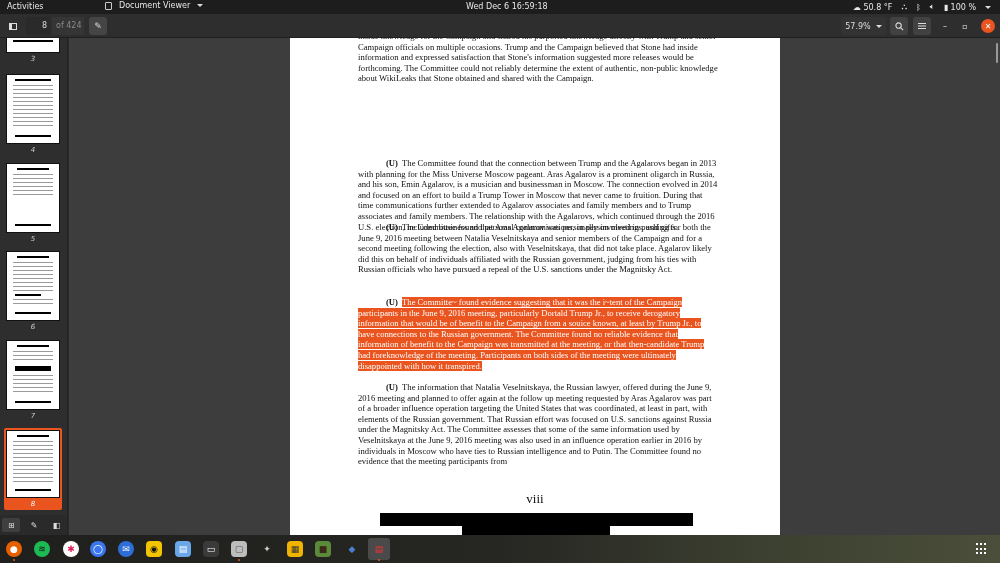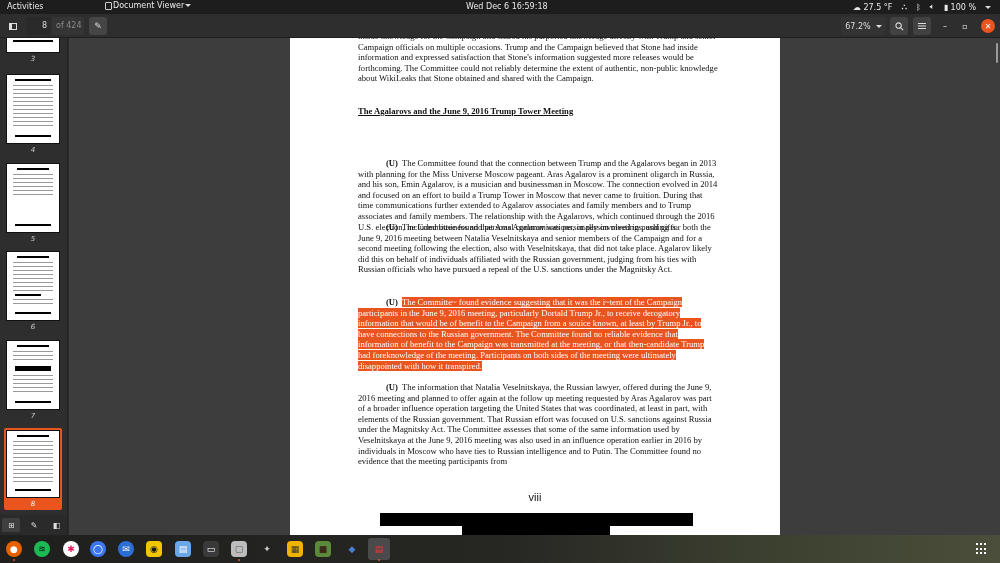--- a/index.html
+++ b/index.html
@@ -2,21 +2,21 @@
 <html><head>
 <meta charset="utf-8">
 <style>
   * { box-sizing: border-box; margin: 0; padding: 0; }
   html, body { width: 1000px; height: 563px; overflow: hidden; background: #2b2b2b; font-family: "DejaVu Sans", sans-serif; }
   #root { position: relative; width: 1000px; height: 563px; }
 
   
   .topbar { position: absolute; top: 0; left: 0; width: 1000px; height: 14px; background: #1d1d1d; color: #e8e8e8; font-size: 8px; display: flex; align-items: center; }
   .topbar .activities { position: absolute; left: 7px; top: 2px; }
-  .topbar .app-menu { position: absolute; left: 57px; top: 1px; display: flex; align-items: center; gap: 1px; padding-left: 48px; }
+  .topbar .app-menu { position: absolute; left: 57px; top: 1px; display: flex; align-items: center; gap: 7px; padding-left: 48px; }
   .topbar .app-icon { width: 7px; height: 8px; border: 1px solid #ccc; border-radius: 1px; }
   .topbar .clock { position: absolute; left: 466px; top: 2px; }
   .topbar .status { position: absolute; right: 9px; top: 2px; display: flex; gap: 9px; align-items: center; }
   .caret-down { display: inline-block; width: 0; height: 0; border-left: 3px solid transparent; border-right: 3px solid transparent; border-top: 3px solid #ddd; }
 
   
   .headerbar { position: absolute; top: 14px; left: 0; width: 1000px; height: 24px; background: #2e2e2e; border-bottom: 1px solid #1f1f1f; color: #e6e6e6; font-size: 8px; }
   .hb-btn { position: absolute; top: 3px; height: 18px; border-radius: 3px; display: flex; align-items: center; justify-content: center; }
   .sidebar-toggle { left: 4px; width: 18px; }
   .sidebar-toggle .glyph { width: 8px; height: 7px; border: 1px solid #ddd; border-left-width: 3px; }
@@ -43,21 +43,21 @@
   .stab.active { background: #3f3f3f; }
 
   
   .viewer { position: absolute; left: 69px; top: 38px; width: 931px; height: 497px; background: #3d3d3d; overflow: hidden; }
   .page { position: absolute; left: 221px; top: -4px; width: 490px; height: 510px; background: #fff; }
   .doc { position: absolute; left: 68px; width: 360px; font-family: "Liberation Serif", serif; font-size: 8.6px; line-height: 10.6px; color: #111; }
   .doc p { text-align: left; }
   .doc .indent { padding-left: 28px; }
   .doc .heading { font-weight: bold; text-decoration: underline; }
   .hl { background: #e9541f; color: #fff; }
-  .page-label { position: absolute; top: 457px; left: 0; width: 490px; text-align: center; font-family: Liberation Sans, sans-serif; font-size: 11px; color: #111; }
+  .page-label { position: absolute; top: 457px; left: 0; width: 490px; text-align: center; font-family: Liberation Serif, serif; font-size: 13px; color: #111; }
   .redact1 { position: absolute; top: 479px; left: 90px; width: 313px; height: 13px; background: #000; }
   .redact2 { position: absolute; top: 492px; left: 172px; width: 148px; height: 14px; background: #000; }
   .vscroll { position: absolute; right: 2px; top: 5px; width: 2px; height: 20px; background: #999; border-radius: 1px; }
 
   
   .dock { position: absolute; left: 0; top: 535px; width: 1000px; height: 28px; background: linear-gradient(90deg, #1f1f1d 0%, #262623 50%, #3b3f2f 75%, #4a4e3a 100%); display: flex; align-items: center; }
   .dock-icon { position: absolute; top: 6px; width: 16px; height: 16px; border-radius: 4px; display: flex; align-items: center; justify-content: center; font-size: 9px; color: #fff; }
   .dock-dot { position: absolute; top: 24px; width: 2px; height: 2px; border-radius: 50%; background: #e9541f; }
   .apps-grid { position: absolute; right: 12px; top: 8px; width: 12px; height: 12px; display: grid; grid-template-columns: repeat(3, 2px); gap: 2px; }
   .apps-grid span { width: 2px; height: 2px; background: #fff; }
@@ -69,40 +69,40 @@
 
   <div class="topbar">
     <span class="activities">Activities</span>
     <div class="app-menu">
       <span class="app-icon"></span>
       <span>Document Viewer</span>
       <span class="caret-down"></span>
     </div>
     <span class="clock">Wed Dec 6  16:59:18</span>
     <div class="status">
-      <span><span>☁ </span><span>27.5 °F</span></span>
+      <span><span>☁ </span><span>50.8 °F</span></span>
       <span>⛬</span>
       <span>ᛒ</span>
       <span>🔈︎</span>
       <span><span>▮ </span><span>100 %</span></span>
       <span class="caret-down"></span>
     </div>
   </div>
 
   <div class="headerbar">
     <div class="hb-btn sidebar-toggle">
       <span class="glyph"></span>
     </div>
     <div class="page-entry">8</div>
     <div class="page-of">of 424</div>
     <div class="hb-btn annot-btn">
       <span style="color:#ddd;font-size:9px;">✎</span>
     </div>
     <div class="hb-btn zoom-select">
-      <span>67.2%</span>
+      <span>57.9%</span>
       <span class="caret-down"></span>
     </div>
     <div class="hb-btn search-btn">
       <svg width="9" height="9" viewBox="0 0 10 10">
           <circle cx="4" cy="4" r="3" stroke="#ddd" stroke-width="1.2" fill="none"></circle>
           <line x1="6.3" y1="6.3" x2="9" y2="9" stroke="#ddd" stroke-width="1.2"></line>
         </svg>
     </div>
     <div class="hb-btn menu-btn">
       <svg width="8" height="8" viewBox="0 0 8 8">
@@ -220,23 +220,20 @@
           <span>◧</span>
         </div>
     </div>
   </div>
 
   <div class="viewer">
     <div class="page">
       <div class="doc" style="top:-3px;">
         <p>inside knowledge for the Campaign and shared his purported knowledge directly with Trump and senior Campaign officials on multiple occasions.  Trump and the Campaign believed that Stone had inside information and expressed satisfaction that Stone's information suggested more releases would be forthcoming.  The Committee could not reliably determine the extent of authentic, non-public knowledge about WikiLeaks that Stone obtained and shared with the Campaign.</p>
       </div>
-      <div class="doc" style="top:72px;">
-        <p class="heading">The Agalarovs and the June 9, 2016 Trump Tower Meeting</p>
-      </div>
       <div class="doc" style="top:92px;margin-top:32px;">
         <p><span class="indent"></span><b>(U)</b>&nbsp; <span>The Committee found that the connection between Trump and the Agalarovs began in 2013 with planning for the Miss Universe Moscow pageant.  Aras Agalarov is a prominent oligarch in Russia, and his son, Emin Agalarov, is a musician and businessman in Moscow. The connection evolved in 2014 and focused on an effort to build a Trump Tower in Moscow that never came to fruition.  During that time communications further extended to Agalarov associates and family members and to Trump associates and family members. The relationship with the Agalarovs, which continued through the 2016 U.S. election, included business and personal communications, in person meetings, and gifts.</span></p>
       </div>
       <div class="doc" style="top:188px;">
         <p><span class="indent"></span><b>(U)</b>&nbsp; <span>The Committee found that Aras Agalarov was personally involved in pushing for both the June 9, 2016 meeting between Natalia Veselnitskaya and senior members of the Campaign and for a second meeting following the election, also with Veselnitskaya, that did not take place. Agalarov likely did this on behalf of individuals affiliated with the Russian government, judging from his ties with Russian officials who have pursued a repeal of the U.S. sanctions under the Magnitsky Act.</span></p>
       </div>
       <div class="doc" style="top:263px;">
         <p><span class="indent"></span><b>(U)</b>&nbsp; <span class="hl">The Committe~ found evidence suggesting that it was the i~tent of the Campaign participants in the June 9, 2016 meeting, particularly Dortald Trump Jr., to receive derogatory information that would be of benefit to the Campaign from a souice known, at least by Trump Jr., to have connections to the Russian government. The Committee found no reliable evidence that information of benefit to the Campaign was transmitted at the meeting, or that then-candidate Trump had foreknowledge of the meeting.  Participants on both sides of the meeting were ultimately disappointed with how it transpired.</span></p>
       </div>
       <div class="doc" style="top:348px;">

